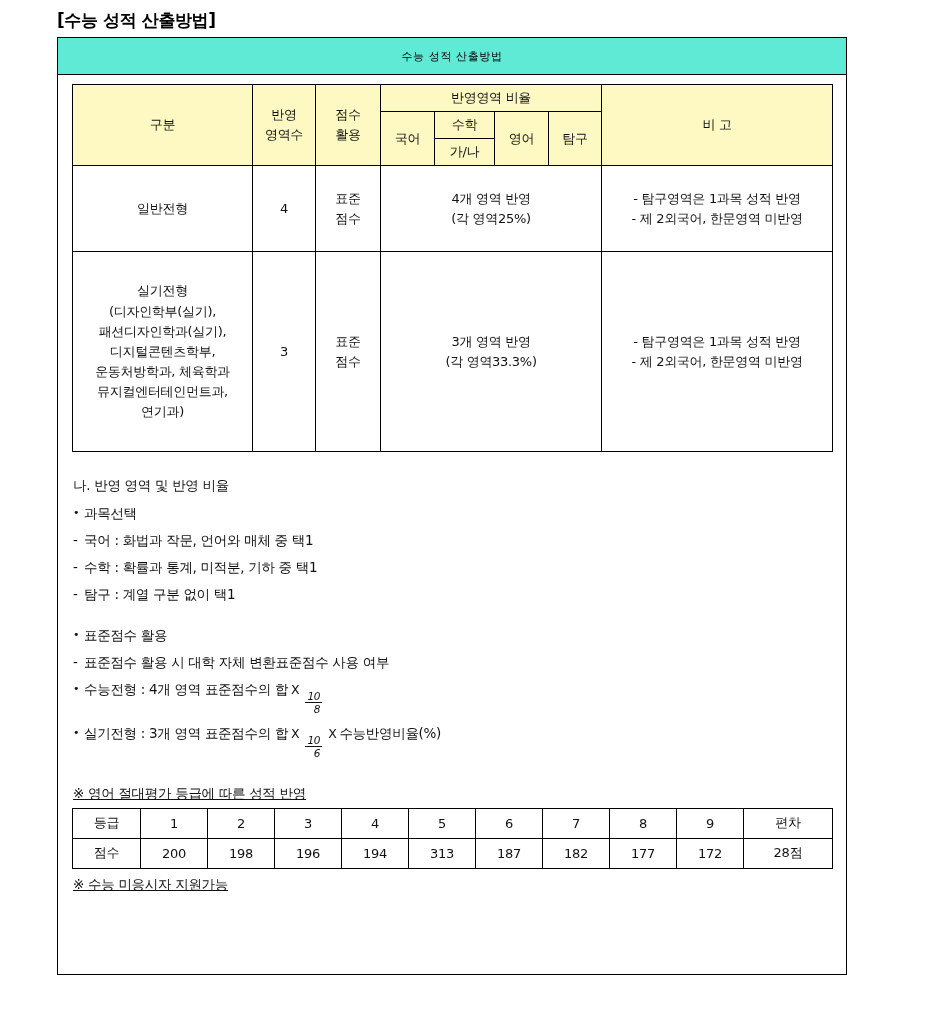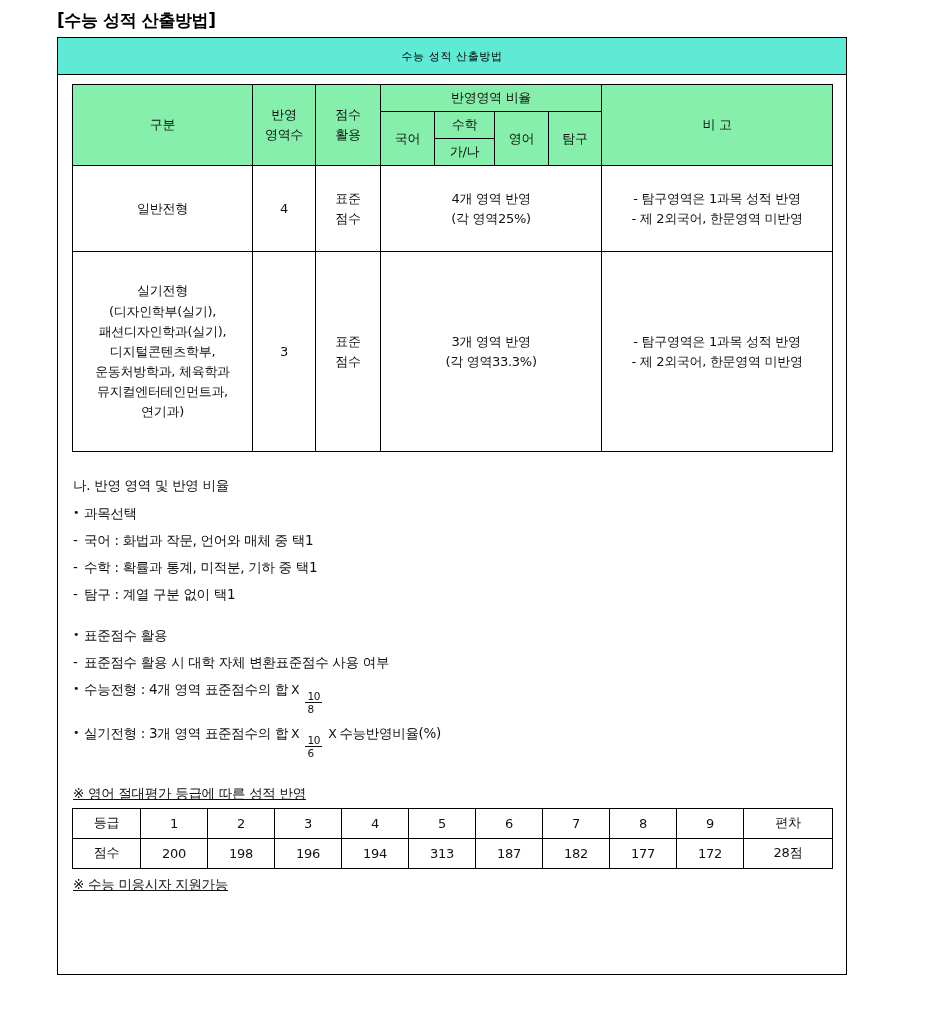--- a/index.html
+++ b/index.html
@@ -71,21 +71,21 @@
     font-size: 13px;
     font-weight: normal;
     color: #111;
     text-align: center;
     vertical-align: middle;
     padding: 3px 4px;
     letter-spacing: -0.3px;
     line-height: 1.55;
   }
   table.grid thead td, table.grid thead th {
-    background: #86efac;
+    background: #fef9c3;
   }
   .cell-top { vertical-align: top; padding-top: 9px; }
   .remark {
     text-align: left;
     padding-left: 22px;
     line-height: 1.75;
   }
   .stack { line-height: 1.75; }
 
   
@@ -109,24 +109,25 @@
   .dash::before {
     content: "-";
     display: inline-block;
     width: 11px;
   }
 
   
   .frac {
     display: inline-flex;
     flex-direction: column;
-    align-items: flex-start;
+    align-items: flex-end;
     vertical-align: -6px;
     margin: 0 3px;
     line-height: 1;
+    font-style: italic;
   }
   .frac .num {
     font-size: 10.5px;
     padding: 0 2px 1px 2px;
     border-bottom: 1.1px solid #111;
   }
   .frac .den {
     font-size: 10.5px;
     padding: 1px 2px 0 2px;
   }

